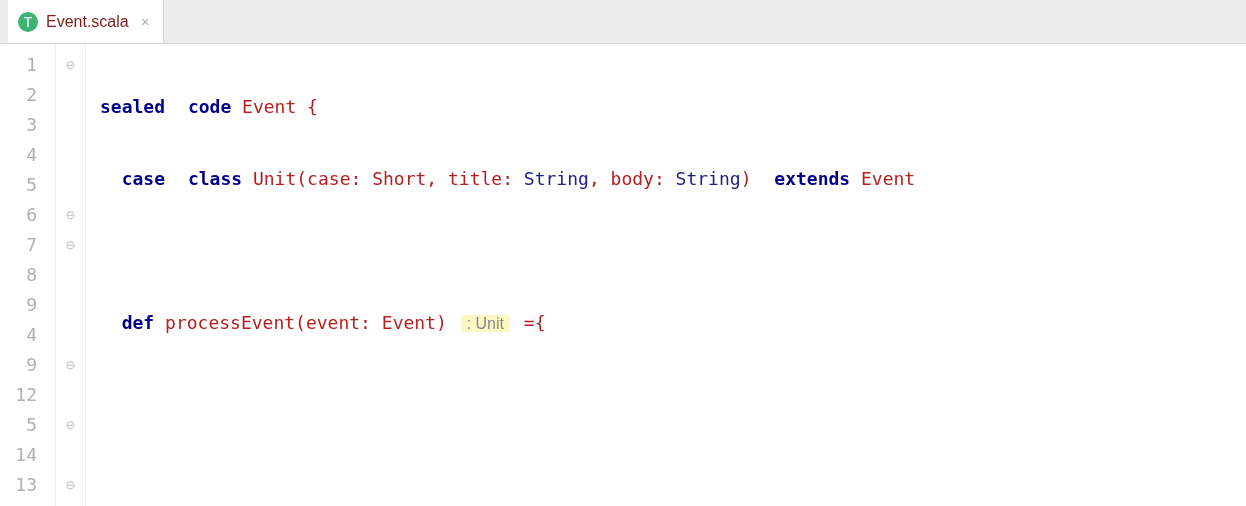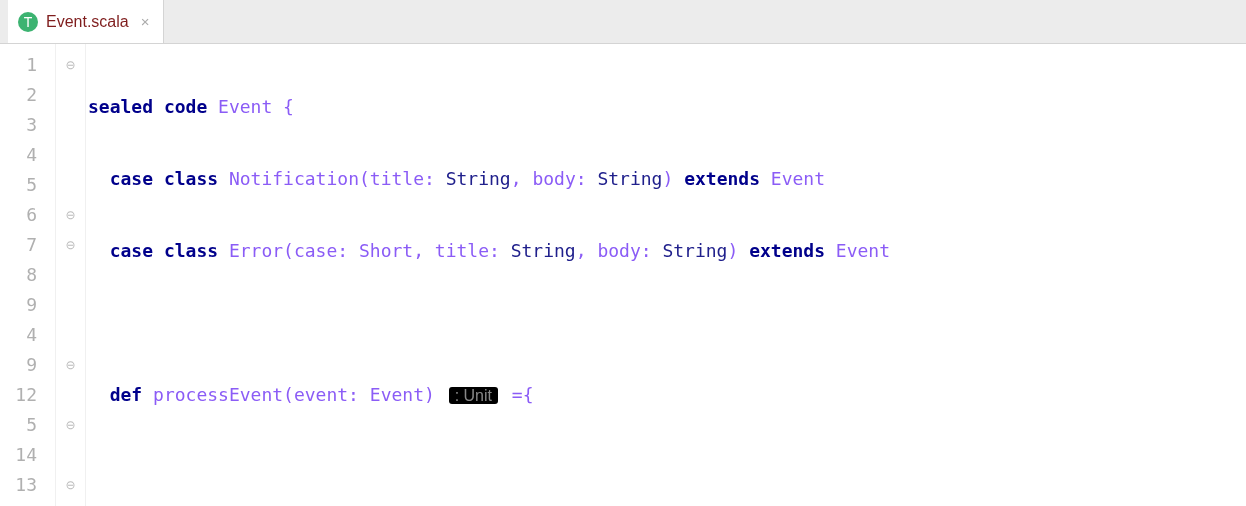--- a/index.html
+++ b/index.html
@@ -90,25 +90,25 @@
   .code {
     flex: 1;
     padding-top: 6px;
     white-space: pre;
   }
   .code .line {
     height: 30px;
     line-height: 30px;
     padding-left: 2px;
   }
-  .kw { color: #00008b; font-weight: bold; }
-  .nm { color: #8b5cf6; }
+  .kw { color: #00008b; font-weight: bold; margin-left: 12px; }
+  .nm { color: #b91c1c; }
   .ty { color: #20208c; }
   .hint {
-    background: #000000;
+    background: #fef9c3;
     color: #888;
     border-radius: 3px;
     padding: 0 6px;
     font-family: "Helvetica Neue", Arial, sans-serif;
     font-size: 16px;
     margin: 0 3px;
   }
 </style>
 </head>
 <body>
@@ -151,22 +151,21 @@
     <div class="fc"></div>
     <div class="fc"></div>
     <div class="fc">⊖</div>
     <div class="fc"></div>
     <div class="fc">⊖</div>
     <div class="fc"></div>
     <div class="fc">⊖</div>
   </div>
   <div class="code">
     <div class="line"><span class="kw">sealed</span> <span class="kw">code</span> <span class="nm">Event</span> <span class="nm">{</span></div>
-    <div class="line">  <span class="kw">case</span> <span class="kw">class</span> <span class="nm">Notification</span><span class="nm">(title: </span><span class="ty">String</span><span class="nm">, body: </span><span class="ty">String</span><span class="nm">) </span><span class="kw">extends</span><span class="nm"> Event</span></div>
-    <div class="line">  <span class="kw">case</span> <span class="kw">class</span> <span class="nm">Error</span><span class="nm">(case: Short, title: </span><span class="ty">String</span><span class="nm">, body: </span><span class="ty">String</span><span class="nm">) </span><span class="kw">extends</span><span class="nm"> Event</span></div>
+    <div class="line">  <span class="kw">case</span> <span class="kw">class</span> <span class="nm">Unit</span><span class="nm">(case: Short, title: </span><span class="ty">String</span><span class="nm">, body: </span><span class="ty">String</span><span class="nm">) </span><span class="kw">extends</span><span class="nm"> Event</span></div>
     <div class="line"></div>
     <div class="line">  <span class="kw">def</span> <span class="nm">processEvent</span><span class="nm">(event: Event) </span><span class="hint">: Unit</span><span class="nm"> ={</span></div>
     
     
     
     
     
     
     
     

